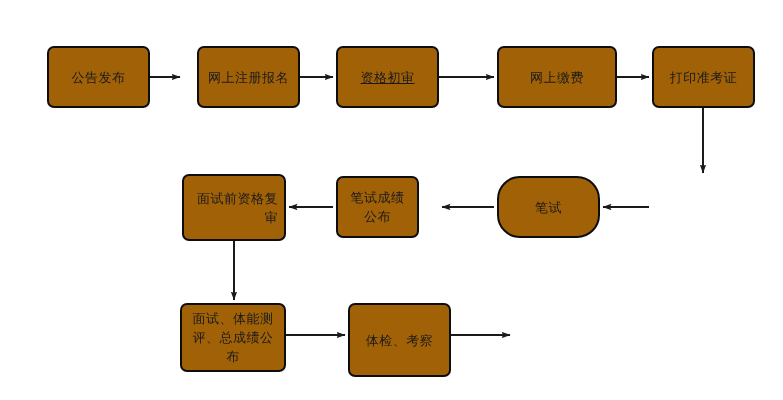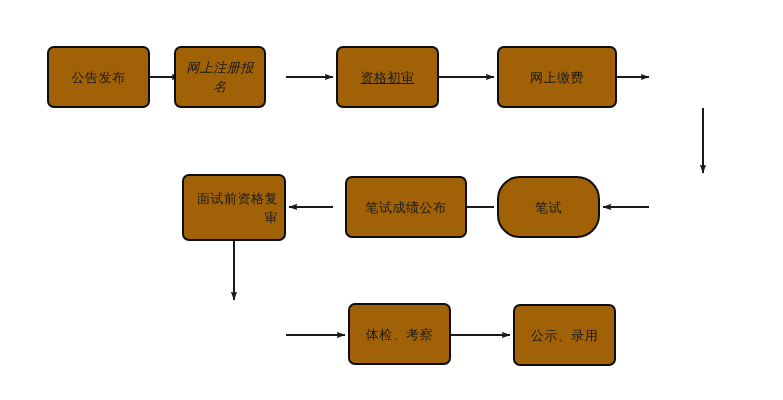--- a/index.html
+++ b/index.html
@@ -39,32 +39,32 @@
     letter-spacing: 0.5px;
     z-index: 2;
   }
   .node-label {
     display: block;
     padding: 0 6px;
     white-space: pre-line;
   }
   
   #n-announce      { left: 47px;  top: 46px;  width: 103px; height: 62px; }
-  #n-register      { left: 174px; top: 46px;  width: 92px; height: 62px; font-style: italic; }
+  #n-register      { left: 197px; top: 46px;  width: 103px; height: 62px; }
   #n-prelim        { left: 336px; top: 46px;  width: 103px; height: 62px; text-decoration: underline; }
   #n-payment       { left: 497px; top: 46px;  width: 120px; height: 62px; }
   #n-printadmit    { left: 652px; top: 46px;  width: 103px; height: 62px; }
   
   #n-bonusreview   { left: 652px; top: 176px; width: 103px; height: 62px; }
   #n-written       { left: 497px; top: 176px; width: 103px; height: 62px; border-radius: 23px; }
-  #n-writtenresult { left: 336px; top: 176px; width: 122px; height: 62px; margin-left: 9px; }
+  #n-writtenresult { left: 336px; top: 176px; width: 83px; height: 62px; }
   #n-requalify     { left: 182px; top: 174px; width: 104px; height: 67px; text-align: right; }
   
   #n-interview     { left: 180px; top: 303px; width: 106px; height: 69px; }
-  #n-medical       { left: 348px; top: 303px; width: 103px; height: 62px; }
+  #n-medical       { left: 348px; top: 303px; width: 103px; height: 74px; }
   #n-publicize     { left: 513px; top: 304px; width: 103px; height: 62px; }
 </style>
 </head>
 <body>
 
 <div id="canvas">
 
   <svg id="edges" viewBox="0 0 783 400" width="783" height="400" aria-hidden="true">
     <defs>
       <marker id="arrow-r" markerWidth="9" markerHeight="9" refX="8.5" refY="3.2" orient="auto" markerUnits="userSpaceOnUse">
@@ -103,31 +103,34 @@
   </div>
   <div class="node" id="n-register">
     <span class="node-label">网上注册报名</span>
   </div>
   <div class="node" id="n-prelim">
     <span class="node-label">资格初审</span>
   </div>
   <div class="node" id="n-payment">
     <span class="node-label">网上缴费</span>
   </div>
+  <div class="node" id="n-printadmit">
+    <span class="node-label">打印准考证</span>
+  </div>
 
   <div class="node" id="n-written">
     <span class="node-label">笔试</span>
   </div>
   <div class="node" id="n-writtenresult">
     <span class="node-label">笔试成绩公布</span>
   </div>
   <div class="node" id="n-requalify">
     <span class="node-label">面试前资格复审</span>
   </div>
 
+  <div class="node" id="n-interview">
+    <span class="node-label">面试、体能测评、总成绩公布</span>
+  </div>
   <div class="node" id="n-medical">
     <span class="node-label">体检、考察</span>
-  </div>
-  <div class="node" id="n-publicize">
-    <span class="node-label">公示、录用</span>
   </div>
 
 </div>
 
 </body></html>

